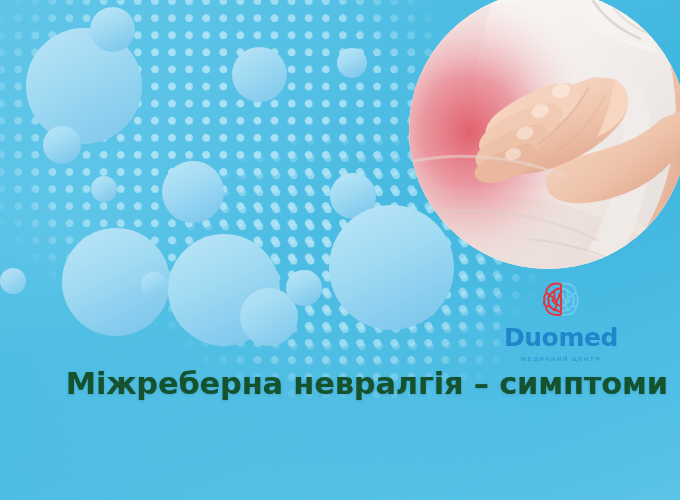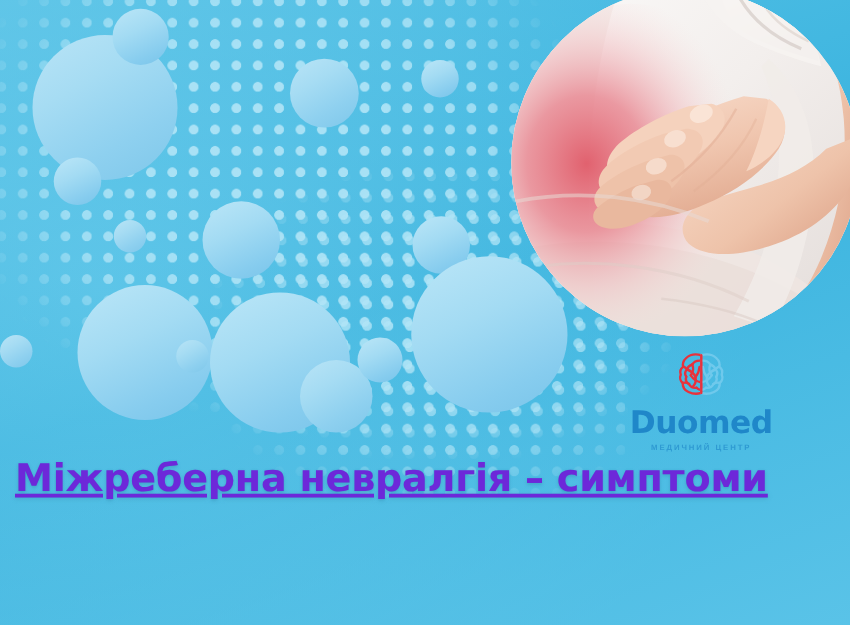--- a/index.html
+++ b/index.html
@@ -117,30 +117,29 @@
     color: #2f9ad2;
     text-transform: uppercase;
   }
 
   
   .headline {
     position: absolute;
     left: 0;
     right: 0;
     top: 362px;
-    text-align: left;
-    color: #6d28d9;
+    text-align: right;
+    color: #14532d;
     font-family: "DejaVu Sans", sans-serif;
     font-weight: bold;
     font-size: 30.5px;
     line-height: 44px;
     letter-spacing: -0.2px;
     text-shadow: 0 1px 3px rgba(40,120,155,.30), 0 0 1px rgba(60,140,175,.35);
     padding: 0 12px;
-    text-decoration: underline;
   }
   .headline .line { display: block; white-space: nowrap; }
 </style>
 </head>
 <body>
 
 <div id="banner">
 
   <div class="bg-base"></div>
   <div class="bg-tint"></div>

